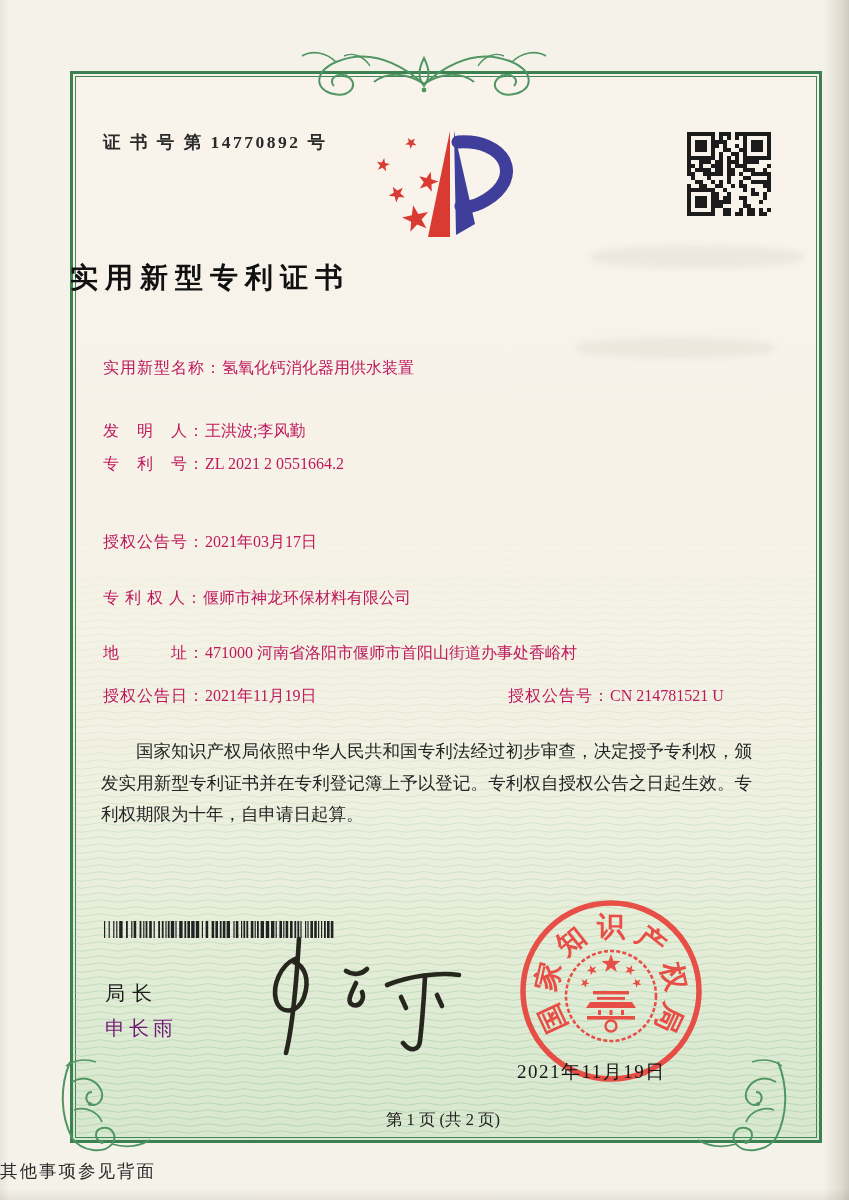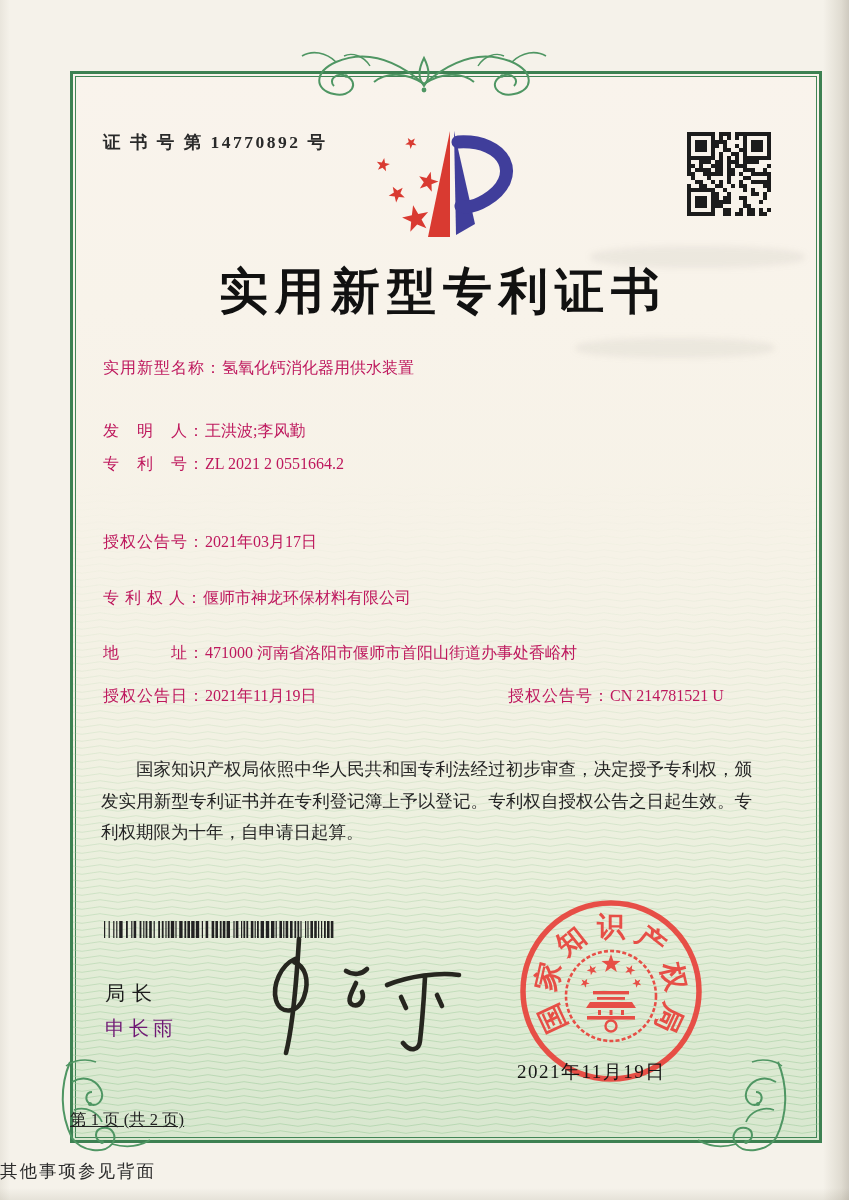--- a/index.html
+++ b/index.html
@@ -33,39 +33,39 @@
   .ornament{position:absolute;pointer-events:none;}
   #orn-top{left:274px;top:38px;}
   #orn-bl{left:52px;top:1052px;}
   #orn-br{left:690px;top:1052px;transform:scaleX(-1);}
 
   
   .cert-no{position:absolute;left:103px;top:130px;font-size:17.5px;letter-spacing:2.5px;color:#2a2a2a;font-weight:bold;}
   #logo{position:absolute;left:370px;top:127px;}
   #qr{position:absolute;left:687px;top:132px;}
   .title{
-    position:absolute;left:70px;top:259px;width:746px;text-align:center;
-    font-size:49px;font-weight:700;letter-spacing:7px;color:#111;
+    position:absolute;left:70px;top:259px;width:746px;text-align:left;
+    font-size:28px;font-weight:700;letter-spacing:7px;color:#111;
   }
   .field-row{position:absolute;left:103px;font-size:16px;white-space:nowrap;color:#be185d;}
   .field-row .lbl{letter-spacing:1px;}
   .r1{top:358px}.r2{top:421px}.r3{top:454px}.r4{top:532px}.r5{top:588px}.r6{top:643px}.r7{top:686px}
   .grant-no{position:absolute;left:357px;top:0;margin-left:48px;}
   .paragraphs{
-    position:absolute;left:101px;top:754px;width:651px;
+    position:absolute;left:101px;top:736px;width:651px;
     font-size:17.5px;line-height:31.5px;text-align:justify;color:#242424;
   }
   .paragraphs p{margin:0;text-indent:2em;}
   #barcode{position:absolute;left:104px;top:921px;}
   .director-title{position:absolute;left:105px;top:980px;font-size:20px;letter-spacing:7px;color:#1c1c1c;}
   .director-name{position:absolute;left:105px;top:1015px;font-size:20px;letter-spacing:4px;color:#701a75;font-family:Liberation Mono, monospace;}
   #signature{position:absolute;left:243px;top:933px;}
   #seal{position:absolute;left:518px;top:898px;opacity:0.92;}
   .seal-date{position:absolute;left:517px;top:1059px;font-size:19px;letter-spacing:1.5px;color:#151515;}
-  .page-no{position:absolute;left:70px;top:1109px;width:746px;text-align:left;font-size:16.5px;color:#222;text-decoration:underline;}
+  .page-no{position:absolute;left:70px;top:1109px;width:746px;text-align:center;font-size:16.5px;color:#222;}
   .back-note{position:absolute;left:0;top:1159px;width:849px;text-align:left;font-size:17.5px;color:#2b2b2b;letter-spacing:2px;}
   .ghost{position:absolute;background:rgba(125,120,115,0.09);filter:blur(3px);border-radius:45%;}
   .g1{left:590px;top:246px;width:215px;height:22px;}
   .g2{left:575px;top:338px;width:200px;height:20px;}
 </style>
 </head>
 <body>
 
 <div class="edge-left"></div>
 <div class="edge-right"></div>

